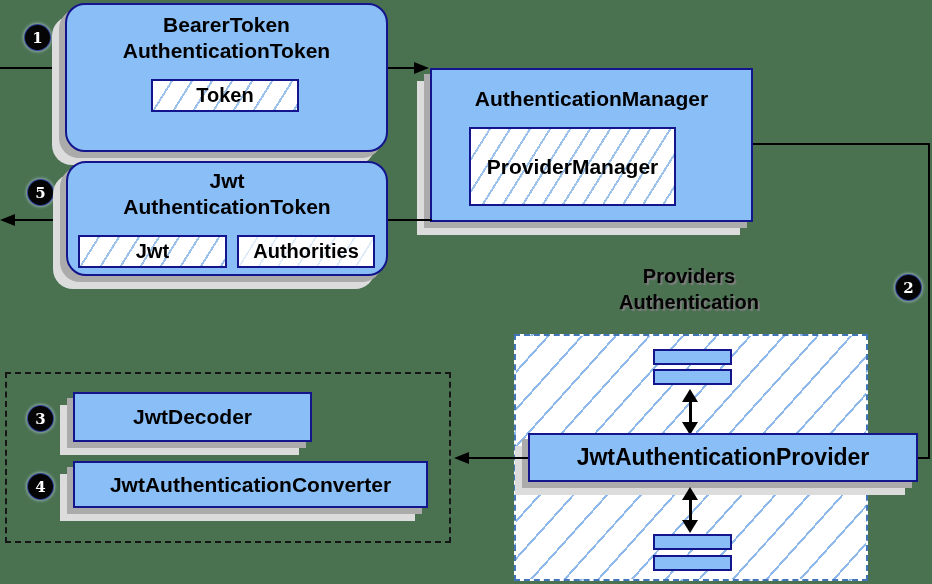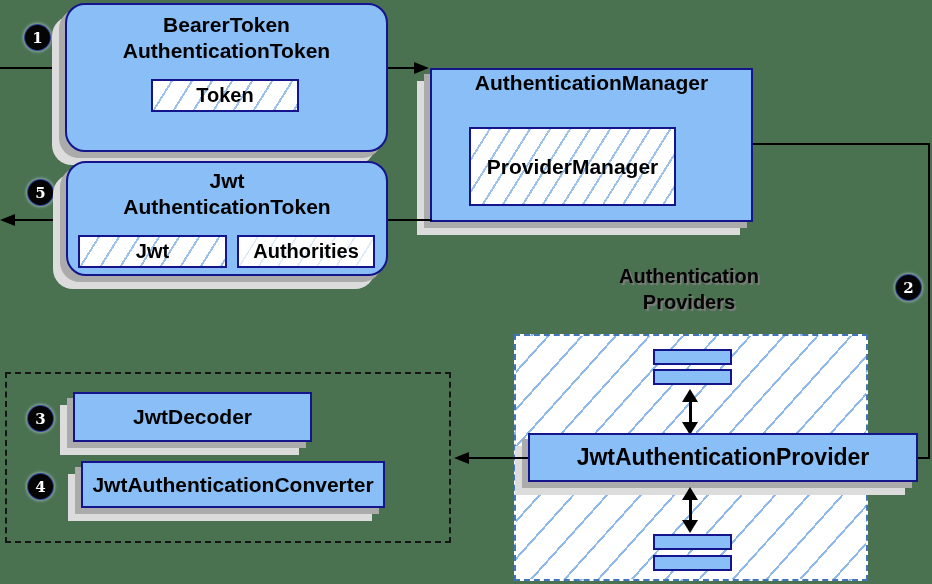--- a/index.html
+++ b/index.html
@@ -58,21 +58,21 @@
     </div>
     <div class="field hatch-sm" style="left:84px;top:74px;width:148px;height:33px;">
       <span>Token</span>
     </div>
   </div>
 
   <div class="hl" style="left:388px;top:67px;width:28px;"></div>
   <div class="tri-right" style="left:414px;top:62px;"></div>
 
   <div class="box stack" style="left:430px;top:68px;width:323px;height:154px;">
-    <div class="title t21" style="margin-top:0;">AuthenticationManager</div>
+    <div class="title t21" style="margin-top:16px;">AuthenticationManager</div>
     <div class="field hatch-sm" style="left:37px;top:57px;width:207px;height:79px;font-size:21px;">
       <span>ProviderManager</span>
     </div>
   </div>
 
   <div class="hl" style="left:388px;top:219px;width:44px;"></div>
 
   <div class="hl" style="left:14px;top:219px;width:53px;"></div>
   <div class="tri-left" style="left:0;top:214px;"></div>
   <div class="badge" style="left:28px;top:180px;">
@@ -94,22 +94,22 @@
 
   <div class="hl" style="left:753px;top:143px;width:177px;"></div>
   <div class="vl" style="left:928px;top:143px;height:316px;"></div>
   <div class="hl" style="left:879px;top:457px;width:51px;"></div>
   <div class="tri-left" style="left:865px;top:452px;"></div>
   <div class="badge" style="left:896px;top:275px;">
       <span>2</span>
     </div>
 
   <div class="plabel" style="left:564px;top:263px;width:250px;">
+    <div>Providers</div>
     <div>Authentication</div>
-    <div>Providers</div>
   </div>
 
   <div class="dash-blue hatch-lg" style="left:514px;top:334px;width:354px;height:247px;"></div>
 
   <div class="bar" style="left:653px;top:349px;"></div>
   <div class="bar" style="left:653px;top:369px;"></div>
 
   <div class="varrow" style="left:682px;top:389px;">
     <div class="up"></div>
     <div class="shaft"></div>
@@ -134,20 +134,20 @@
 
   <div class="dash-black" style="left:5px;top:372px;width:446px;height:171px;"></div>
 
   <div class="box stack flexc" style="left:73px;top:392px;width:239px;height:50px;">
     <span class="title" style="font-size:21px;">JwtDecoder</span>
   </div>
   <div class="badge" style="left:28px;top:406px;">
       <span>3</span>
     </div>
 
-  <div class="box stack flexc" style="left:81px;top:461px;width:304px;height:47px;">
+  <div class="box stack flexc" style="left:73px;top:461px;width:355px;height:47px;">
     <span class="title" style="font-size:21px;">JwtAuthenticationConverter</span>
   </div>
   <div class="badge" style="left:28px;top:474px;">
       <span>4</span>
     </div>
 
 </div>
 
 </body></html>

